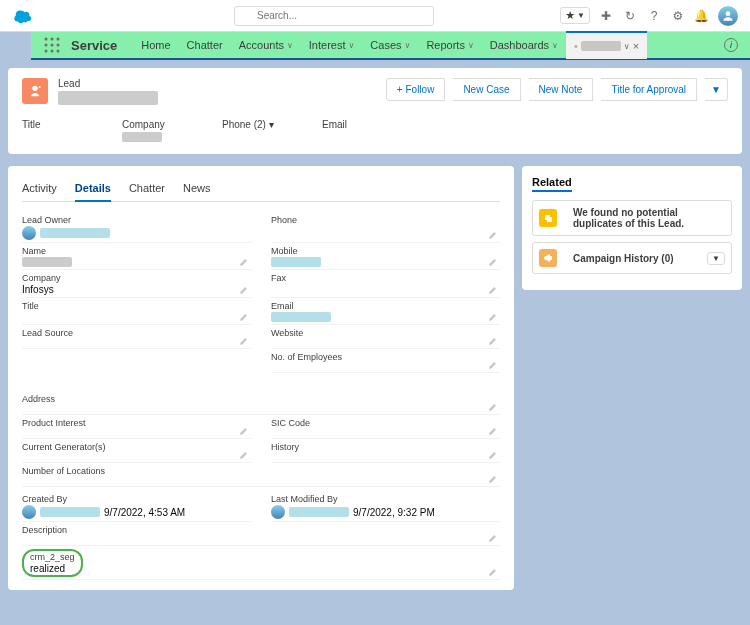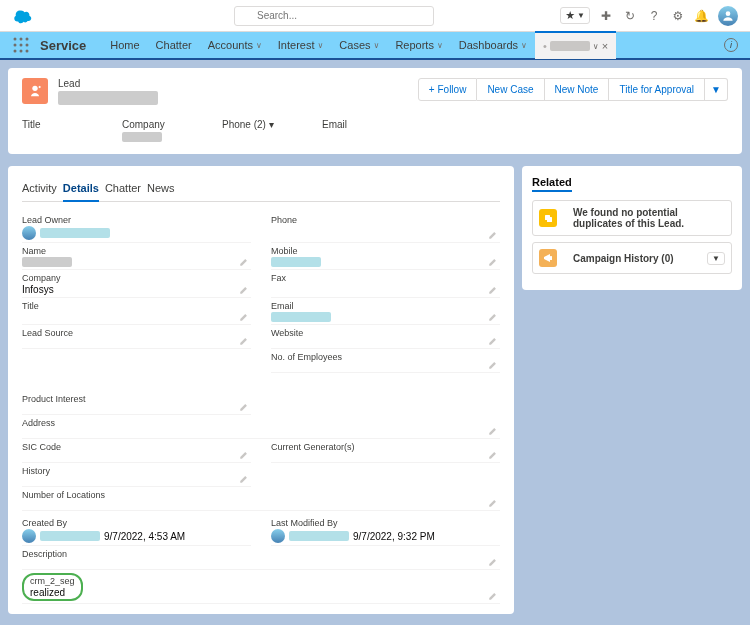--- a/index.html
+++ b/index.html
@@ -8,59 +8,59 @@
 .logo { width: 22px; height: 16px; }
 .logo svg { width: 100%; height: 100%; }
 .search-wrap { margin-left: 200px; }
 .global-search { width: 200px; height: 20px; border: 1px solid #dddbda; border-radius: 3px; padding: 0 6px 0 22px; font-size: 10px; background: #fff; position: relative; }
 .search-box { position: relative; display: inline-block; }
 .search-box::before { content: "🔍"; position: absolute; left: 5px; top: 3px; font-size: 9px; color: #706e6b; }
 .header-actions { margin-left: auto; display: flex; gap: 8px; align-items: center; }
 .icon-btn { width: 16px; height: 16px; display: flex; align-items: center; justify-content: center; color: #706e6b; cursor: pointer; font-size: 12px; }
 .fav-box { border: 1px solid #dddbda; border-radius: 3px; padding: 1px 4px; display: flex; align-items: center; gap: 2px; }
 .avatar { width: 20px; height: 20px; border-radius: 50%; background: linear-gradient(#87ceeb, #4682b4); display: flex; align-items: center; justify-content: center; }
-.nav-bar { background: #7dd3fc; border-bottom: 2px solid #1b5297; display: flex; align-items: center; height: 28px; padding: 0 12px; }
+.nav-bar { background: #86efac; border-bottom: 2px solid #1b5297; display: flex; align-items: center; height: 28px; padding: 0 12px; margin-left: 31px; }
 .app-launcher { width: 18px; height: 18px; cursor: pointer; margin-right: 10px; }
 .app-launcher svg { width: 100%; height: 100%; }
 .app-name { font-size: 13px; font-weight: 600; margin-right: 16px; }
 .nav-item { padding: 0 8px; font-size: 11px; color: #3e3e3c; cursor: pointer; display: flex; align-items: center; gap: 3px; height: 28px; }
 .nav-item .chev { font-size: 8px; color: #706e6b; }
 .nav-item.active-tab { background: #f3f2f2; border-top: 2px solid #0070d2; position: relative; }
 .nav-item.active-tab::before { content: ""; position: absolute; top: -2px; left: 0; right: 0; height: 2px; background: #0070d2; }
 .tab-close { font-size: 11px; color: #706e6b; cursor: pointer; }
 .info-icon { margin-left: auto; width: 14px; height: 14px; border-radius: 50%; border: 1px solid #706e6b; display: flex; align-items: center; justify-content: center; font-size: 9px; font-style: italic; cursor: pointer; }
 .main { padding: 8px; }
 .record-header { background: #fff; border-radius: 4px; padding: 10px 14px; margin-bottom: 12px; }
 .record-top { display: flex; align-items: flex-start; }
 .record-icon { width: 26px; height: 26px; background: #f88962; border-radius: 3px; display: flex; align-items: center; justify-content: center; margin-right: 10px; }
 .record-icon svg { width: 16px; height: 16px; fill: #fff; }
 .record-label { font-size: 10px; color: #3e3e3c; }
 .record-name { background: #ccc; width: 100px; height: 14px; border-radius: 2px; margin-top: 2px; }
-.header-buttons { margin-left: auto; display: flex; gap: 0; align-items: center; }
+.header-buttons { margin-left: auto; display: flex; gap: 8px; align-items: center; }
 .hbtn { border: 1px solid #dddbda; background: #fff; padding: 5px 10px; font-size: 10px; color: #0070d2; cursor: pointer; }
 .hbtn:first-child { border-radius: 3px 0 0 3px; }
 .hbtn:last-child { border-radius: 0 3px 3px 0; }
 .hbtn + .hbtn { border-left: none; }
 .hbtn.caret { padding: 5px 6px; }
 .plus { margin-right: 3px; }
 .highlights { display: flex; gap: 40px; margin-top: 14px; }
 .hl-field { min-width: 60px; }
 .hl-label { font-size: 10px; color: #3e3e3c; display: flex; align-items: center; gap: 3px; }
 .hl-val { margin-top: 2px; }
 .redact { background: #ccc; width: 40px; height: 10px; border-radius: 2px; display: inline-block; }
 .path-row { background: #fff; border-radius: 4px; padding: 10px; margin-bottom: 8px; display: flex; align-items: center; gap: 8px; }
 .path { flex: 1; display: flex; height: 22px; }
 .path-step { flex: 1; background: #ecebea; color: #3e3e3c; display: flex; align-items: center; justify-content: center; font-size: 10px; position: relative; clip-path: polygon(0 0, calc(100% - 10px) 0, 100% 50%, calc(100% - 10px) 100%, 0 100%, 10px 50%); margin-right: -6px; }
 .path-step:first-child { clip-path: polygon(0 0, calc(100% - 10px) 0, 100% 50%, calc(100% - 10px) 100%, 0 100%); border-radius: 11px 0 0 11px; }
 .path-step:last-child { clip-path: polygon(0 0, 100% 0, 100% 100%, 0 100%, 10px 50%); border-radius: 0 11px 11px 0; margin-right: 0; }
 .path-step.active { background: #014486; color: #fff; }
 .mark-complete { background: #0070d2; color: #fff; border: none; padding: 5px 12px; border-radius: 3px; font-size: 10px; cursor: pointer; display: flex; align-items: center; gap: 4px; }
 .content-row { display: flex; gap: 8px; }
 .detail-panel { flex: 1; background: #fff; border-radius: 4px; padding: 10px 14px; }
-.tabs { display: flex; gap: 6px; border-bottom: 1px solid #dddbda; margin-bottom: 10px; }
+.tabs { display: flex; gap: 18px; border-bottom: 1px solid #dddbda; margin-bottom: 10px; }
 .tab { padding: 6px 0; font-size: 11px; color: #3e3e3c; cursor: pointer; }
 .tab.active { color: #014486; font-weight: 600; border-bottom: 2px solid #0070d2; margin-bottom: -1px; }
 .fields-grid { display: grid; grid-template-columns: 1fr 1fr; gap: 0 20px; }
 .field-row { padding: 3px 0 2px; border-bottom: 1px solid #f3f2f2; position: relative; min-height: 24px; }
 .field-row.full { grid-column: 1 / -1; }
 .fld-label { font-size: 9px; color: #3e3e3c; }
 .fld-val { font-size: 10px; color: #080707; margin-top: 1px; min-height: 10px; display: flex; align-items: center; gap: 4px; }
 .edit-icon { position: absolute; right: 2px; bottom: 2px; width: 10px; height: 10px; color: #c9c7c5; }
 .edit-icon svg { width: 100%; height: 100%; fill: currentColor; }
 .tiny-avatar { width: 14px; height: 14px; border-radius: 50%; background: linear-gradient(#87ceeb,#4682b4); }
@@ -285,28 +285,28 @@
               </svg></div>
         </div>
         <div class="field-row" style="border:none"></div>
         <div class="field-row">
           <div class="fld-label">No. of Employees</div>
           <div class="edit-icon"><svg viewBox="0 0 24 24">
                 <path d="M3 17v4h4L19 9l-4-4L3 17z"></path>
               </svg></div>
         </div>
         <div class="spacer-row full" style="grid-column:1/-1;border:none"></div>
-        <div class="field-row">
-          <div class="fld-label">Product Interest</div>
-          <div class="edit-icon"><svg viewBox="0 0 24 24">
-                <path d="M3 17v4h4L19 9l-4-4L3 17z"></path>
-              </svg></div>
-        </div>
         <div class="field-row full">
           <div class="fld-label">Address</div>
+          <div class="edit-icon"><svg viewBox="0 0 24 24">
+                <path d="M3 17v4h4L19 9l-4-4L3 17z"></path>
+              </svg></div>
+        </div>
+        <div class="field-row">
+          <div class="fld-label">Product Interest</div>
           <div class="edit-icon"><svg viewBox="0 0 24 24">
                 <path d="M3 17v4h4L19 9l-4-4L3 17z"></path>
               </svg></div>
         </div>
         <div class="field-row">
           <div class="fld-label">SIC Code</div>
           <div class="edit-icon"><svg viewBox="0 0 24 24">
                 <path d="M3 17v4h4L19 9l-4-4L3 17z"></path>
               </svg></div>
         </div>

